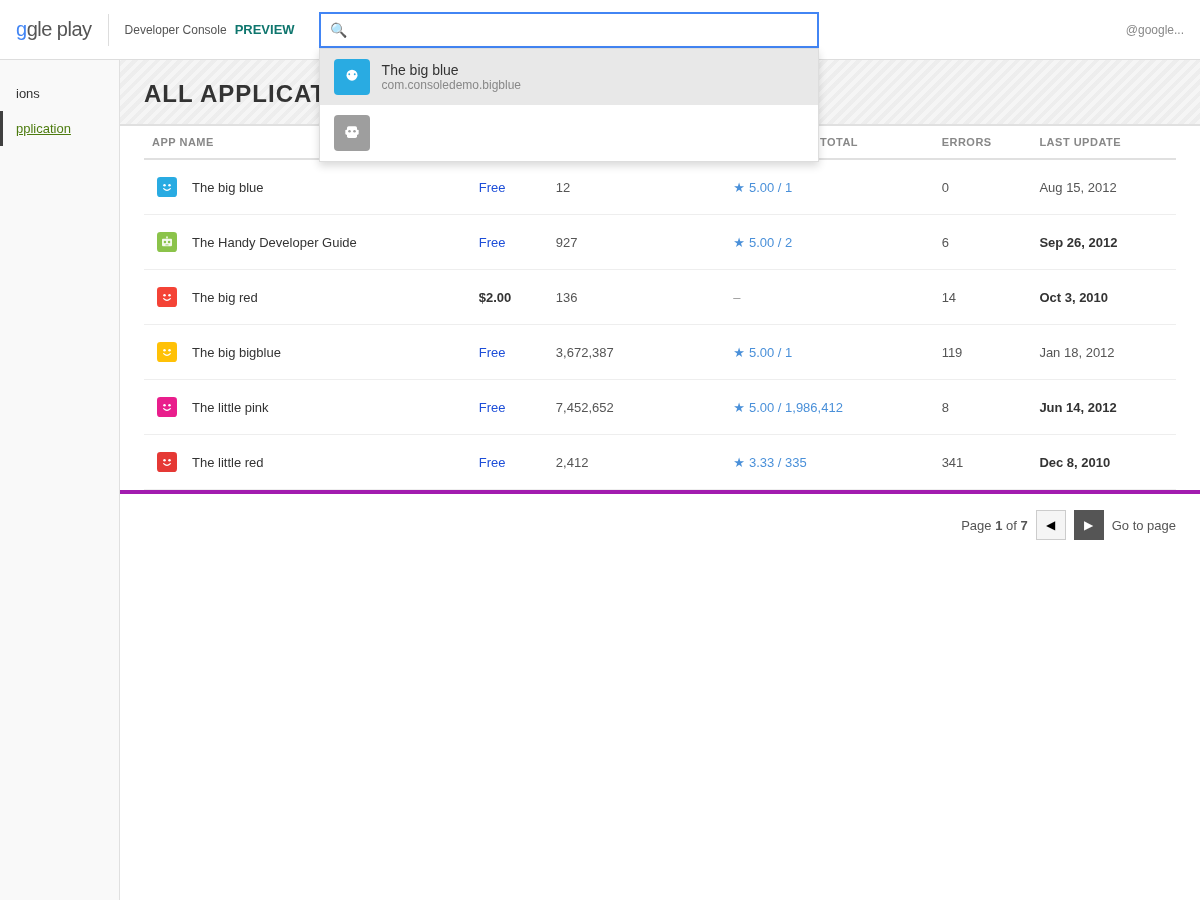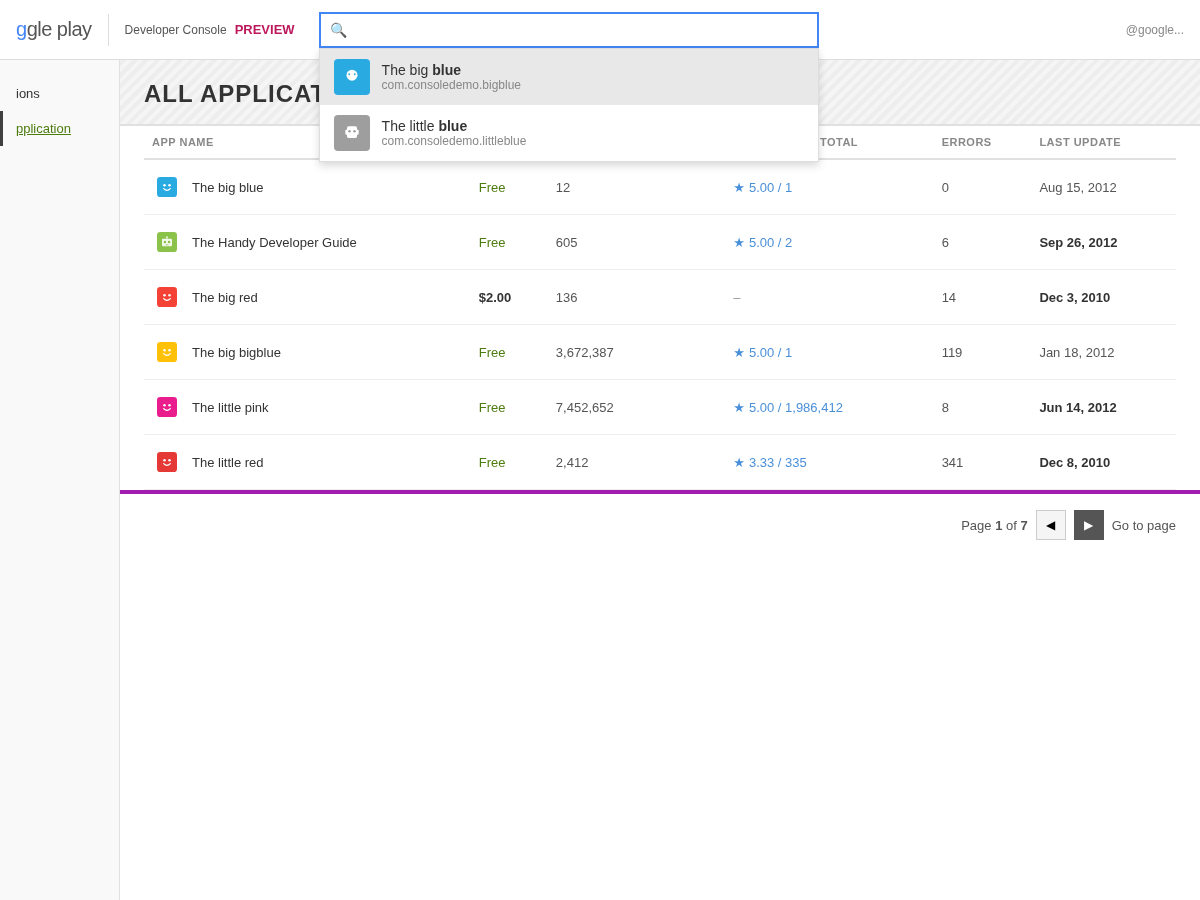--- a/index.html
+++ b/index.html
@@ -40,21 +40,21 @@
       background: #ddd;
       margin-right: 16px;
     }
     .header-title {
       color: #555;
       font-size: 12px;
       font-weight: 300;
       margin-right: 8px;
     }
     .header-preview {
-      color: #be185d;
+      color: #0f766e;
       font-size: 13px;
       font-weight: bold;
       margin-right: 24px;
     }
     .search-wrapper {
       position: relative;
       flex: 1;
       max-width: 500px;
     }
     .search-input-container {
@@ -121,21 +121,21 @@
     }
     .dropdown-text-group {
       display: flex;
       flex-direction: column;
     }
     .dropdown-app-name {
       font-size: 14px;
       color: #333;
     }
     .dropdown-app-name strong {
-      font-weight: bold;
+      font-weight: normal;
     }
     .dropdown-app-id {
       font-size: 12px;
       color: #888;
       text-align: center;
     }
 
     
     .header-user {
       margin-left: auto;
@@ -247,21 +247,21 @@
       align-items: center;
       gap: 4px;
     }
     .rating-cell .star {
       color: #4a90d9;
     }
     .rating-na {
       color: #999;
     }
     .price-free {
-      color: #4d7c0f;
+      color: #1d4ed8;
     }
     .price-paid {
       color: #333;
       font-weight: bold;
     }
     .installs-na {
       color: #aaa;
     }
     .bold-date {
       font-weight: bold;
@@ -334,24 +334,20 @@
       <div class="dropdown-item">
         <div class="dropdown-app-icon gray-icon">
           <svg width="20" height="20" viewBox="0 0 24 24" fill="white">
             <rect x="6" y="4" width="12" height="14" rx="2"></rect>
             <rect x="4" y="8" width="3" height="6" rx="1"></rect>
             <rect x="17" y="8" width="3" height="6" rx="1"></rect>
             <circle cx="9" cy="10" r="1.5" fill="#9e9e9e"></circle>
             <circle cx="15" cy="10" r="1.5" fill="#9e9e9e"></circle>
           </svg>
         </div>
-        <div class="dropdown-text-group">
-          <span class="dropdown-app-name">The little <strong>blue</strong></span>
-          <span class="dropdown-app-id">com.consoledemo.littleblue</span>
-        </div>
       </div>
     </div>
   </div>
 
   <div class="header-user">@google...</div>
 </div>
 
 <div class="layout">
 
   <div class="sidebar">
@@ -413,21 +409,21 @@
     <circle cx="9.5" cy="12" r="1.5" fill="#8bc34a"></circle>
     <circle cx="14.5" cy="12" r="1.5" fill="#8bc34a"></circle>
     <rect x="10" y="15" width="4" height="1" rx="0.5" fill="#8bc34a"></rect>
     <rect x="11" y="5" width="2" height="3" rx="1" fill="white" opacity="0.9"></rect>
   </svg>
                   </div>
         <span class="app-name-text">The Handy Developer Guide</span>
       </div>
     </td>
     <td><span class="price-free">Free</span></td>
-    <td><span>605</span></td>
+    <td><span>927</span></td>
     <td>
                 <span class="rating-cell"><span class="star">★</span>5.00 / 2</span>
               </td>
     <td>6</td>
     <td><span class="bold-date">Sep 26, 2012</span></td>
   </tr>
             <tr>
     <td>
       <div class="app-name-cell">
         <div class="app-icon-small">
@@ -438,21 +434,21 @@
     <path d="M8 14 Q12 18 16 14" stroke="white" stroke-width="1.5" fill="none" stroke-linecap="round"></path>
   </svg>
                   </div>
         <span class="app-name-text">The big red</span>
       </div>
     </td>
     <td><span class="price-paid">$2.00</span></td>
     <td><span>136</span></td>
     <td><span class="rating-na">–</span></td>
     <td>14</td>
-    <td><span class="bold-date">Dec 3, 2010</span></td>
+    <td><span class="bold-date">Oct 3, 2010</span></td>
   </tr>
             <tr>
     <td>
       <div class="app-name-cell">
         <div class="app-icon-small">
                     <svg width="20" height="20" viewBox="0 0 24 24">
     <rect width="24" height="24" rx="4" fill="#ffc107"></rect>
     <circle cx="9" cy="10" r="1.5" fill="white"></circle>
     <circle cx="15" cy="10" r="1.5" fill="white"></circle>
     <path d="M8 14 Q12 18 16 14" stroke="white" stroke-width="1.5" fill="none" stroke-linecap="round"></path>

